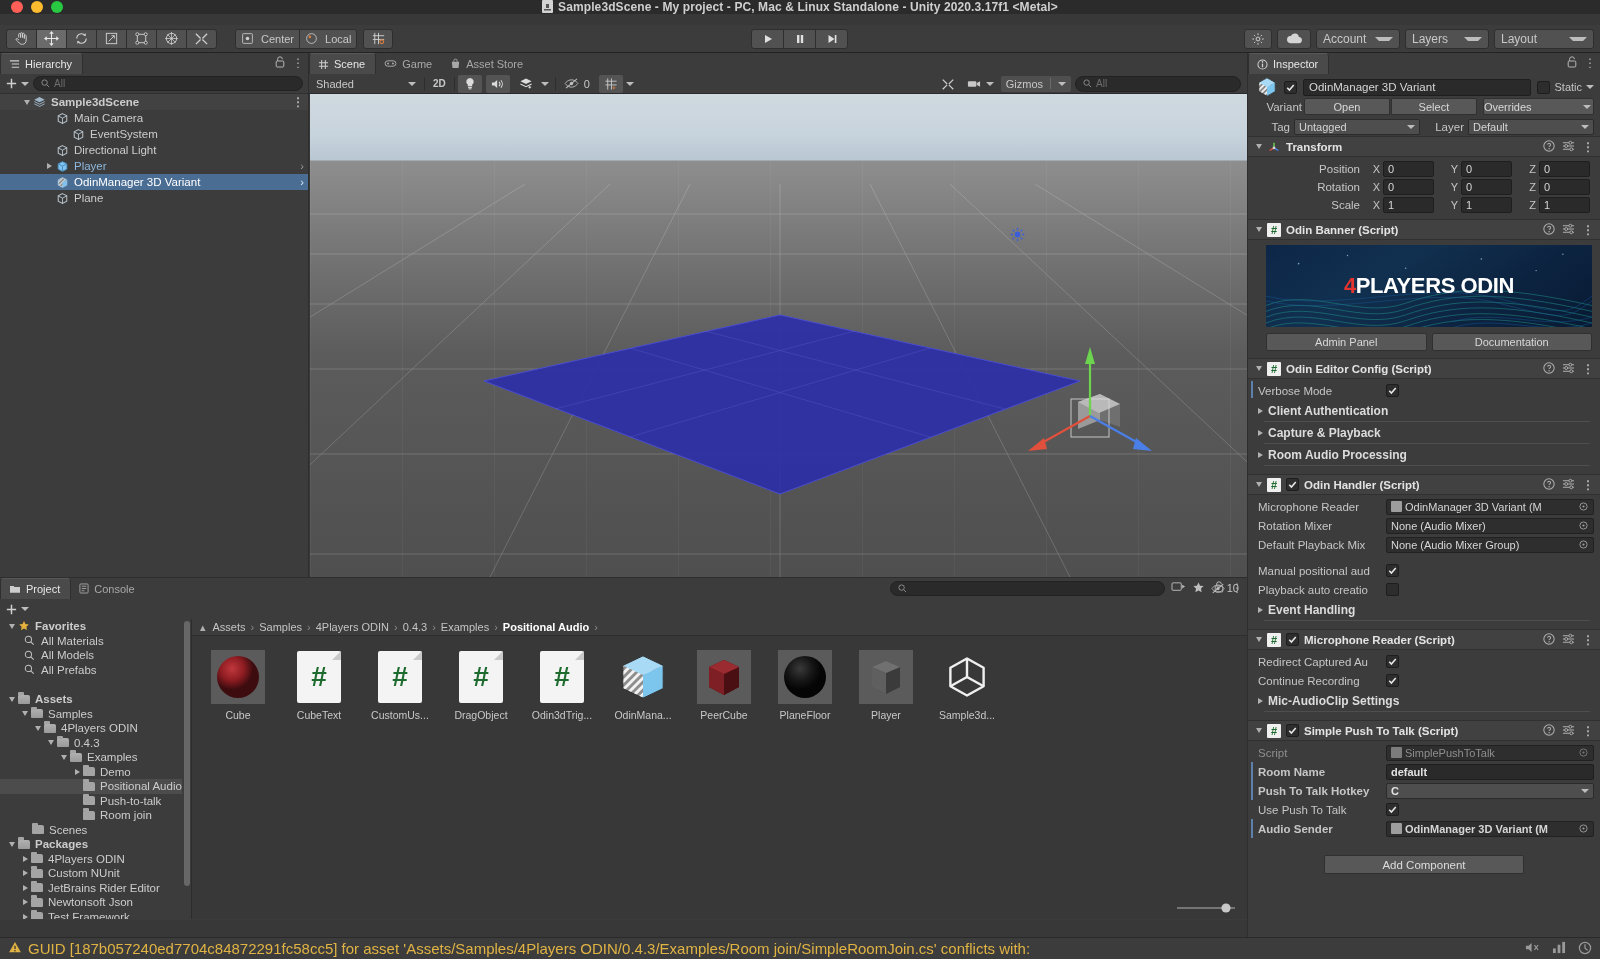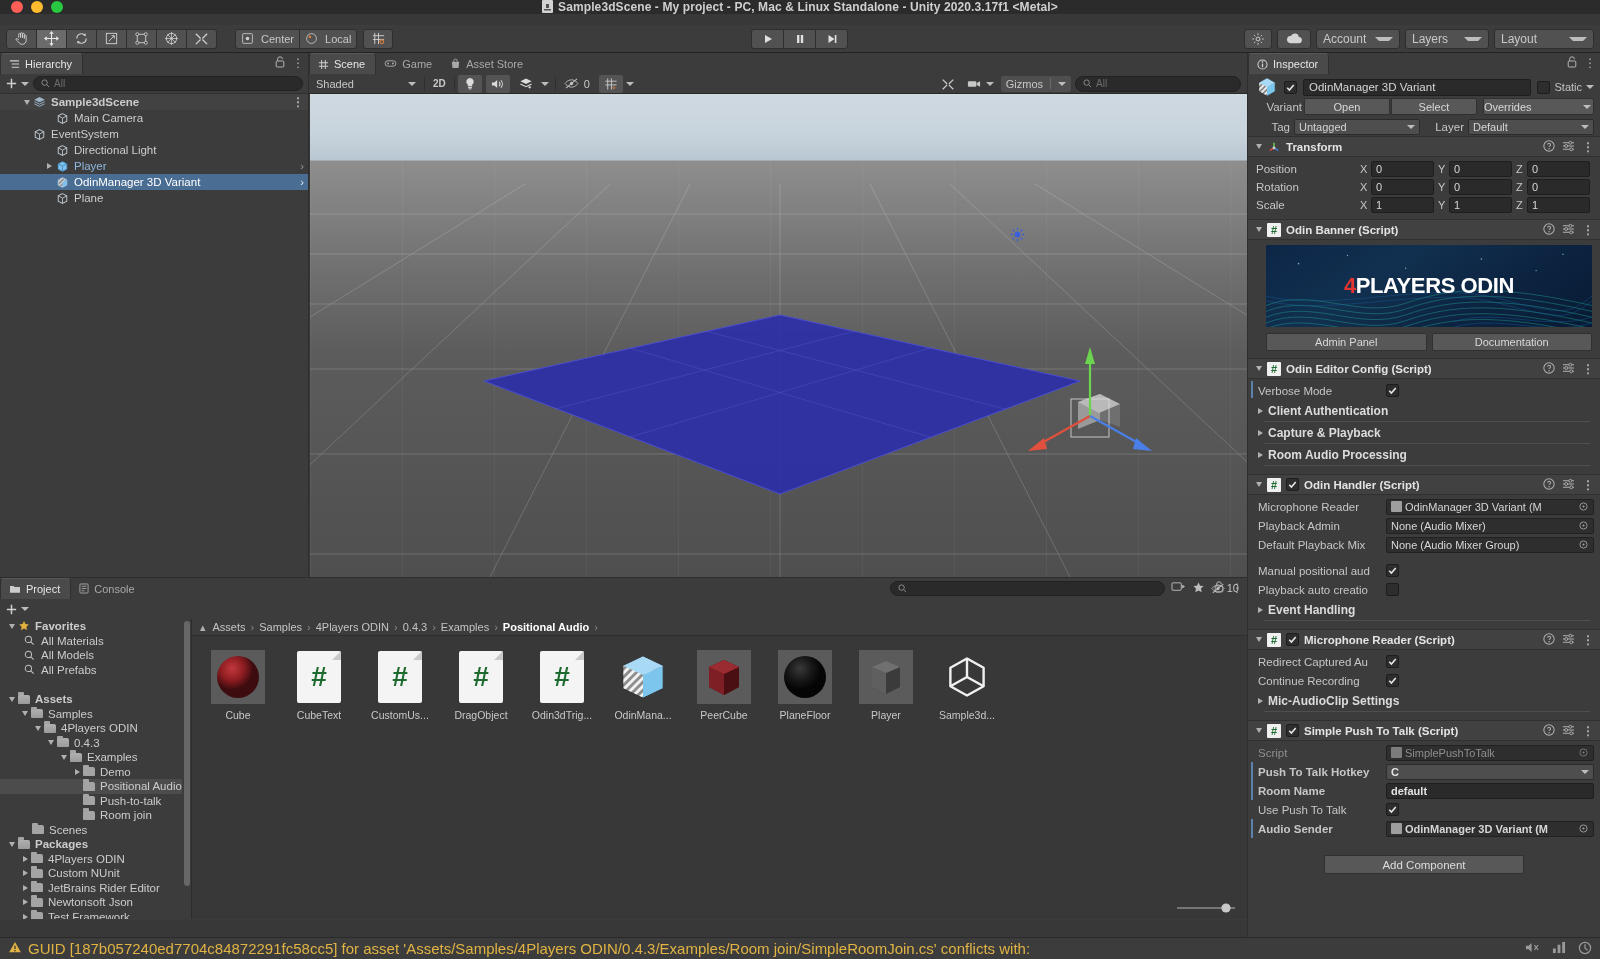--- a/index.html
+++ b/index.html
@@ -287,21 +287,21 @@
     border-top: 1px solid #303030; border-bottom: 1px solid #303030;
     font-size: 11.5px; font-weight: bold; color: #e3e3e3;
   }
   .comp-header .sep { flex: 1; }
   .hdr-icons { display:flex; align-items:center; gap:7px; color:#b0b0b0;}
   .script-badge {
     width: 14px; height: 14px; background: #f0f0f0; border-radius: 1px;
     display: flex; align-items: center; justify-content: center;
     font-size: 11px; font-weight: bold; color: #1d6b2e; flex: 0 0 14px;
   }
-  .vec-row { display:flex; align-items:center; height: 18px; padding: 0 6px 0 8px; gap: 0;}
+  .vec-row { display:flex; align-items:center; height: 18px; padding: 0 6px 0 8px; gap: 12px; text-align: right;}
   .vec-label { width: 104px; font-size: 11.5px; color: #c6c6c6; }
   .vec-cell { flex:1; display:flex; align-items:center; gap:3px; margin-right: 4px;}
   .vec-ax { font-size: 11px; color: #c6c6c6; width: 8px; }
   .vec-input {
     flex: 1; height: 16px; background: #2a2a2a; border: 1px solid #1e1e1e;
     border-radius: 2px; display: flex; align-items: center; padding: 0 4px;
     font-size: 11px; color: #d6d6d6;
   }
   .banner {
     margin: 5px 8px 0 18px; height: 82px; border-radius: 1px;
@@ -560,21 +560,21 @@
       <div class="hrow" style="padding-left:56px">
         <span class="hicon">
           <svg width="13" height="13" viewBox="0 0 14 14">
               <path d="M7 1.8l4.6 2.4v5.6L7 12.2 2.4 9.8V4.2z" fill="none" stroke="#b8c3cb" stroke-width="1.1"></path>
               <path d="M2.4 4.2L7 6.6l4.6-2.4M7 6.6v5.6" fill="none" stroke="#b8c3cb" stroke-width="1"></path>
             </svg>
         </span>
         <span>Main Camera</span>
       </div>
 
-      <div class="hrow" style="padding-left:33px">
+      <div class="hrow" style="padding-left:72px">
         <span class="hicon">
           <svg width="13" height="13" viewBox="0 0 14 14">
               <path d="M7 1.8l4.6 2.4v5.6L7 12.2 2.4 9.8V4.2z" fill="none" stroke="#b8c3cb" stroke-width="1.1"></path>
               <path d="M2.4 4.2L7 6.6l4.6-2.4M7 6.6v5.6" fill="none" stroke="#b8c3cb" stroke-width="1"></path>
             </svg>
         </span>
         <span>EventSystem</span>
       </div>
 
       <div class="hrow" style="padding-left:56px">
@@ -1486,21 +1486,21 @@
             <span>OdinManager 3D Variant (M</span>
             <span class="obj-sel" style="margin-left:auto">
               <svg width="9" height="9" viewBox="0 0 10 10">
                   <circle cx="5" cy="5" r="4" fill="none" stroke="#a0a0a0" stroke-width="1"></circle>
                   <circle cx="5" cy="5" r="1.2" fill="#a0a0a0"></circle>
                 </svg>
             </span>
           </span>
         </div>
         <div class="prop-row">
-          <span class="plabel">Playback Admin</span>
+          <span class="plabel">Rotation Mixer</span>
           <span class="objfield empty">
             <span>None (Audio Mixer)</span>
             <span class="obj-sel" style="margin-left:auto">
               <svg width="9" height="9" viewBox="0 0 10 10">
                   <circle cx="5" cy="5" r="4" fill="none" stroke="#a0a0a0" stroke-width="1"></circle>
                   <circle cx="5" cy="5" r="1.2" fill="#a0a0a0"></circle>
                 </svg>
             </span>
           </span>
         </div>
@@ -1624,29 +1624,29 @@
             <span>SimplePushToTalk</span>
             <span class="obj-sel" style="margin-left:auto">
               <svg width="9" height="9" viewBox="0 0 10 10">
                   <circle cx="5" cy="5" r="4" fill="none" stroke="#7c7c7c" stroke-width="1"></circle>
                   <circle cx="5" cy="5" r="1.2" fill="#7c7c7c"></circle>
                 </svg>
             </span>
           </span>
         </div>
         <div class="prop-row">
+          <span class="plabel" style="font-weight:bold">Room Name</span>
+          <span class="txtfield">default</span>
+        </div>
+        <div class="prop-row">
           <span class="plabel" style="font-weight:bold">Push To Talk Hotkey</span>
           <span class="enumfield">
             <span>C</span>
             <span class="caret" style="margin-left:auto"></span>
           </span>
-        </div>
-        <div class="prop-row">
-          <span class="plabel" style="font-weight:bold">Room Name</span>
-          <span class="txtfield">default</span>
         </div>
         <div class="prop-row">
           <span class="plabel">Use Push To Talk</span>
           <span class="pchk">
             <svg width="9" height="9" viewBox="0 0 10 10">
                 <path d="M1.4 5.2l2.4 2.6 4.8-5.6" fill="none" stroke="#e8e8e8" stroke-width="1.7"></path>
               </svg>
           </span>
         </div>
         <div class="prop-row">

